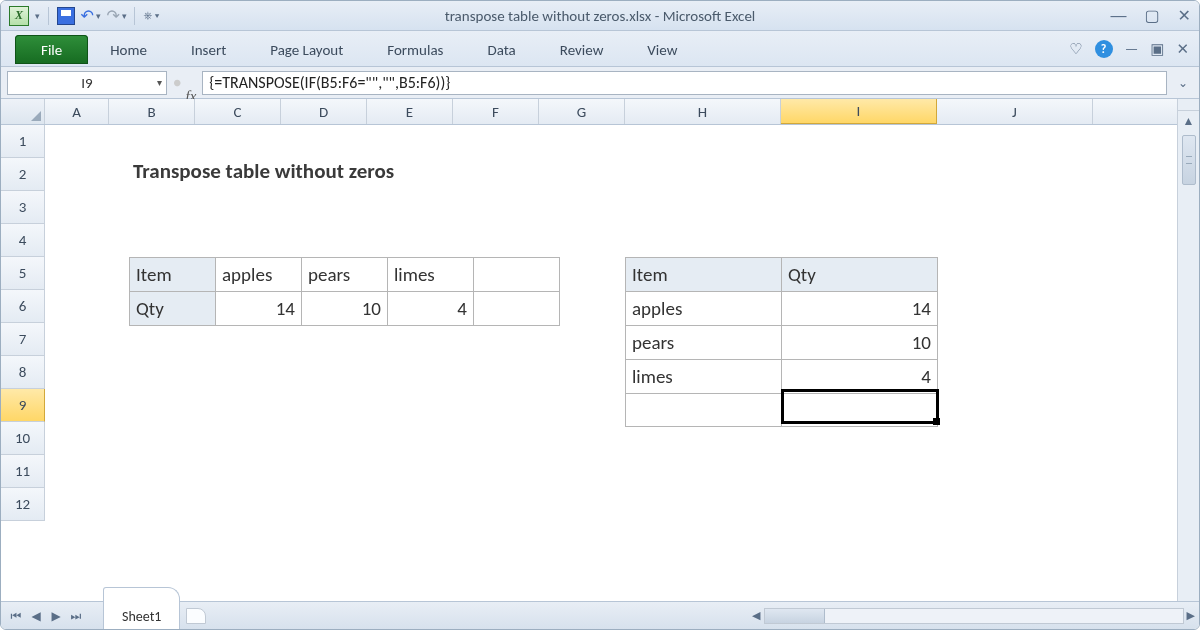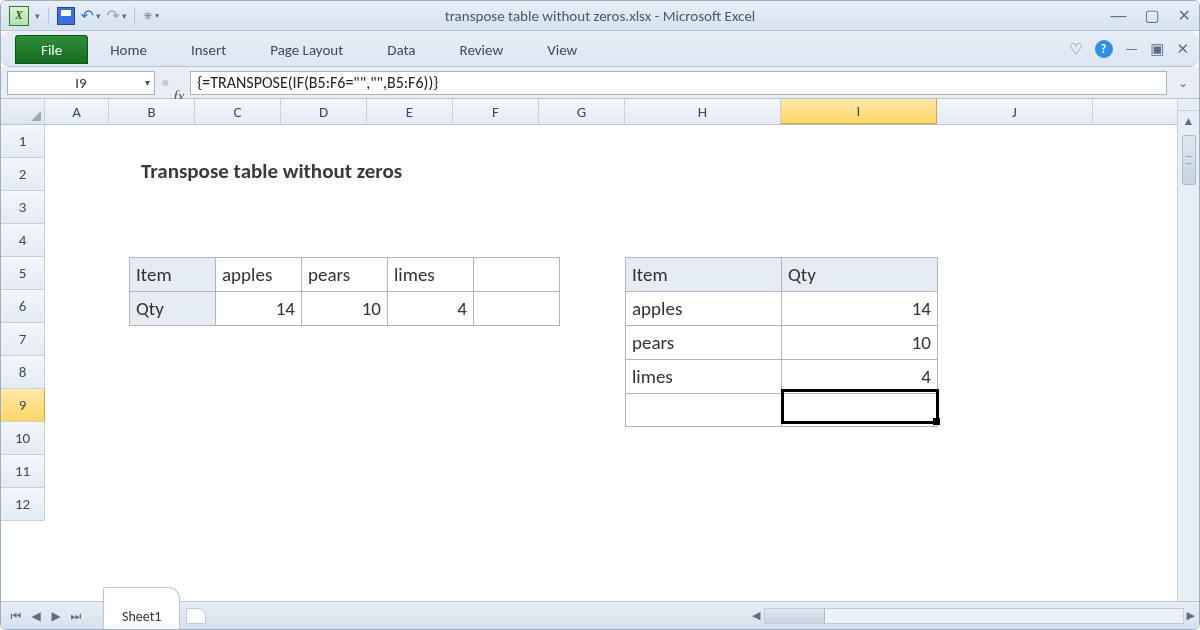--- a/index.html
+++ b/index.html
@@ -55,21 +55,20 @@
   .winbtns span{line-height:1;}
 
   
   .ribbon {
     height: 36px;
     background: linear-gradient(#e8eef6,#dce6f2);
     border-bottom: 1px solid #b7c5d6;
     display:flex; align-items:stretch;
     padding-left: 14px;
     position:relative;
-    border-radius:9px;
   }
   .file-tab {
     background: linear-gradient(#2f8f3a,#166b21);
     color:#fff;
     padding: 6px 26px;
     font-size:15px;
     border-top-left-radius:4px;border-top-right-radius:4px;
     display:flex;align-items:center;
     margin-top:4px; margin-bottom:2px;
     box-shadow: inset 0 0 0 1px #0f5318;
@@ -87,21 +86,21 @@
 
   
   .fbar-row {
     height: 32px;
     background:#e9eef5;
     border-bottom:1px solid #b7c5d6;
     display:flex; align-items:center;
     padding: 3px 6px; gap:6px;
   }
   .namebox {
-    width: 148px; height:24px;
+    width: 160px; height:24px;
     background:#fff; border:1px solid #a8b4c2;
     display:flex; align-items:center; justify-content:center;
     font-size:15px; color:#333; position:relative;
   }
   .namebox .dd{position:absolute;right:4px;font-size:10px;color:#555;}
   .fx-area{display:flex;align-items:center;gap:6px;flex:1;}
   .fx-btns{display:flex;align-items:center;gap:4px;color:#9aa6b4;font-size:14px;}
   .fx-label{font-style:italic;font-family:"Times New Roman",serif;font-size:15px;color:#555;margin-top:28px;}
   .formula-input{
     flex:1;height:24px;background:#fff;border:1px solid #a8b4c2;
@@ -121,21 +120,21 @@
   .ch.H{width:156px}.ch.I{width:156px}.ch.J{width:156px}
   .ch.sel{background:linear-gradient(#ffe9a8,#ffd767);border-right:1px solid #d2a83a;border-bottom:1px solid #d2a83a;}
 
   .rows{flex:1;position:relative;overflow:hidden;}
   .row{display:flex;height:33px;}
   .rh{width:44px;background:linear-gradient(#f4f7fb,#e4ebf3);border-right:1px solid #c7d0db;border-bottom:1px solid #c7d0db;display:flex;align-items:center;justify-content:center;font-size:15px;color:#3c4b5d;}
   .rh.sel{background:linear-gradient(#ffe9a8,#ffd767);border-right:1px solid #d2a83a;}
   .cellspace{flex:1;position:relative;background:#fff;}
 
   
-  .sheet-title{position:absolute;left:96px;top:33px;font-weight:bold;font-size:21px;color:#3a3a3a;}
+  .sheet-title{position:absolute;left:88px;top:33px;font-weight:bold;font-size:21px;color:#3a3a3a;}
   .sheet-sub{position:absolute;left:84px;top:66px;font-size:21px;color:#7d7d7d;}
 
   
   .tbl{position:absolute;border-collapse:collapse;}
   .tbl td{border:1px solid #b5b5b5;height:33px;padding:5px 6px;font-size:19px;color:#333;vertical-align:middle;}
   .tbl td.hdr{background:#e5ecf3;font-weight:normal;}
   .tbl td.num{text-align:right;}
   .tbl1{left:84px;top:132px;}
   .tbl1 td{width:86px;}
   .tbl2{left:580px;top:132px;}
@@ -197,20 +196,21 @@
     <span>▢</span>
     <span>✕</span>
   </div>
 </div>
 
 <div class="ribbon">
   <div class="file-tab">File</div>
   <div class="rtab">Home</div>
   <div class="rtab">Insert</div>
   <div class="rtab">Page Layout</div>
+  <div class="rtab">Formulas</div>
   <div class="rtab">Data</div>
   <div class="rtab">Review</div>
   <div class="rtab">View</div>
   <div class="ribbon-right">
     <span>♡</span>
     <div class="help-icon">?</div>
     <span>—</span>
     <span>▣</span>
     <span>✕</span>
   </div>

